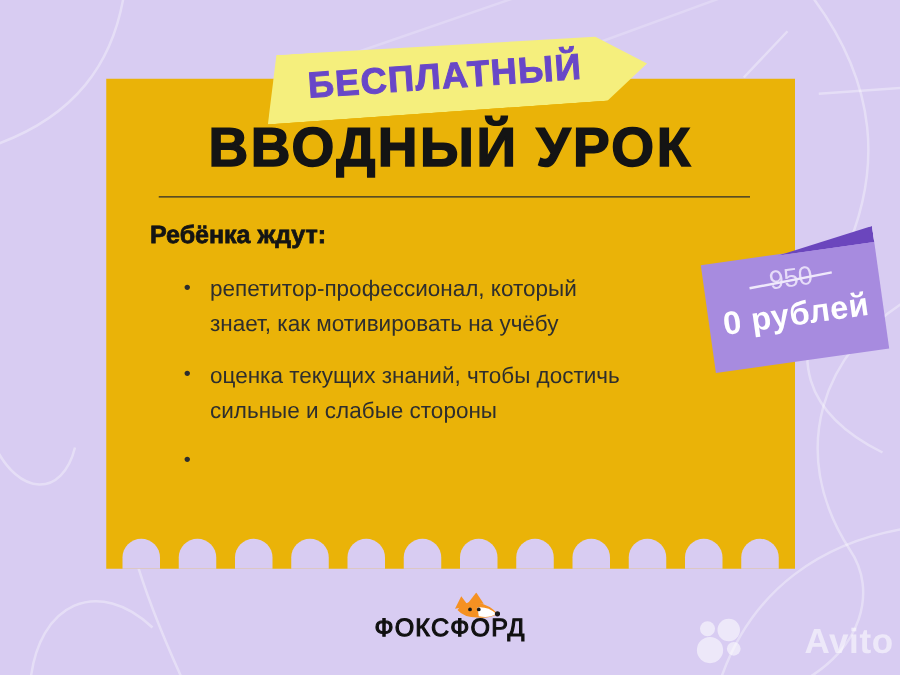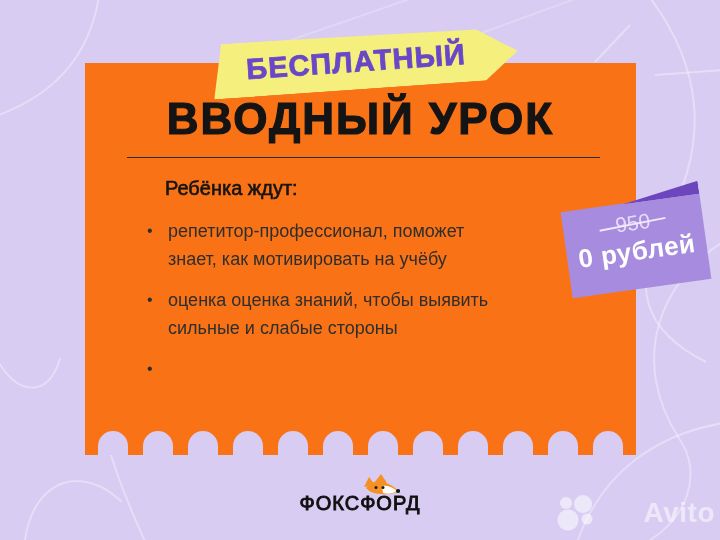--- a/index.html
+++ b/index.html
@@ -5,21 +5,21 @@
   html,body{margin:0;padding:0;}
   body{
     width:720px;height:540px;position:relative;overflow:hidden;
     background:#d8ccf2;
     font-family:"Liberation Sans", sans-serif;
   }
   .swirls{position:absolute;inset:0;z-index:0;}
   
   .card{
     position:absolute;left:85px;top:63px;width:551px;height:392px;
-    background:#f97316;z-index:1;
+    background:#eab308;z-index:1;
   }
   
   .ribbon{
     position:absolute;left:212px;top:34px;width:306px;height:55px;
     background:#f5ef7d;transform:rotate(-4deg);
     clip-path:polygon(3.5% 0%, 87% 6%, 100% 50%, 89% 100%, 0% 100%);
     display:flex;align-items:center;justify-content:center;z-index:3;
   }
   .ribbon-label{
     font-size:29px;font-weight:700;color:#6847c8;letter-spacing:1px;
@@ -28,21 +28,21 @@
   .title{
     margin:31px 8px 0 8px;text-align:center;
     font-size:44px;font-weight:700;letter-spacing:2px;color:#141414;
     -webkit-text-stroke:1.2px #141414;white-space:nowrap;
   }
   .divider{
     margin:13px 0 0 42px;width:473px;height:0;
     border-top:1.5px solid #2b2b2b;
   }
   .subtitle{
-    margin:19px 0 0 80px;font-size:20px;font-weight:400;color:#141414;
+    margin:19px 0 0 35px;font-size:20px;font-weight:700;color:#141414;
     -webkit-text-stroke:0.6px #141414;
   }
   .bullets{margin:17px 0 0 62px;padding:0;list-style:none;}
   .bullet{display:flex;margin-bottom:13px;color:#2e2e2e;font-size:18px;line-height:28px;}
   .bullet .dot{width:21px;flex:none;font-size:16px;}
   .bullet .txt{white-space:pre-line;}
   
   .badge{
     position:absolute;left:566px;top:202px;width:140px;height:87px;
     background:#a78bdf;transform:rotate(-8deg);z-index:4;text-align:center;
@@ -110,26 +110,26 @@
 </svg>
 
 <div class="card">
   <div class="title">ВВОДНЫЙ УРОК</div>
   <div class="divider"></div>
   <div class="subtitle">Ребёнка ждут:</div>
 
   <ul class="bullets">
     <li class="bullet">
       <span class="dot">•</span>
-      <span class="txt">репетитор-профессионал, поможет
+      <span class="txt">репетитор-профессионал, который
 знает, как мотивировать на учёбу</span>
     </li>
     <li class="bullet">
       <span class="dot">•</span>
-      <span class="txt">оценка оценка знаний, чтобы выявить
+      <span class="txt">оценка текущих знаний, чтобы достичь
 сильные и слабые стороны</span>
     </li>
     <li class="bullet">
       <span class="dot">•</span>
     </li>
   </ul>
 
   <div class="scallops">
     <div class="bump"></div>
     <div class="bump"></div>

